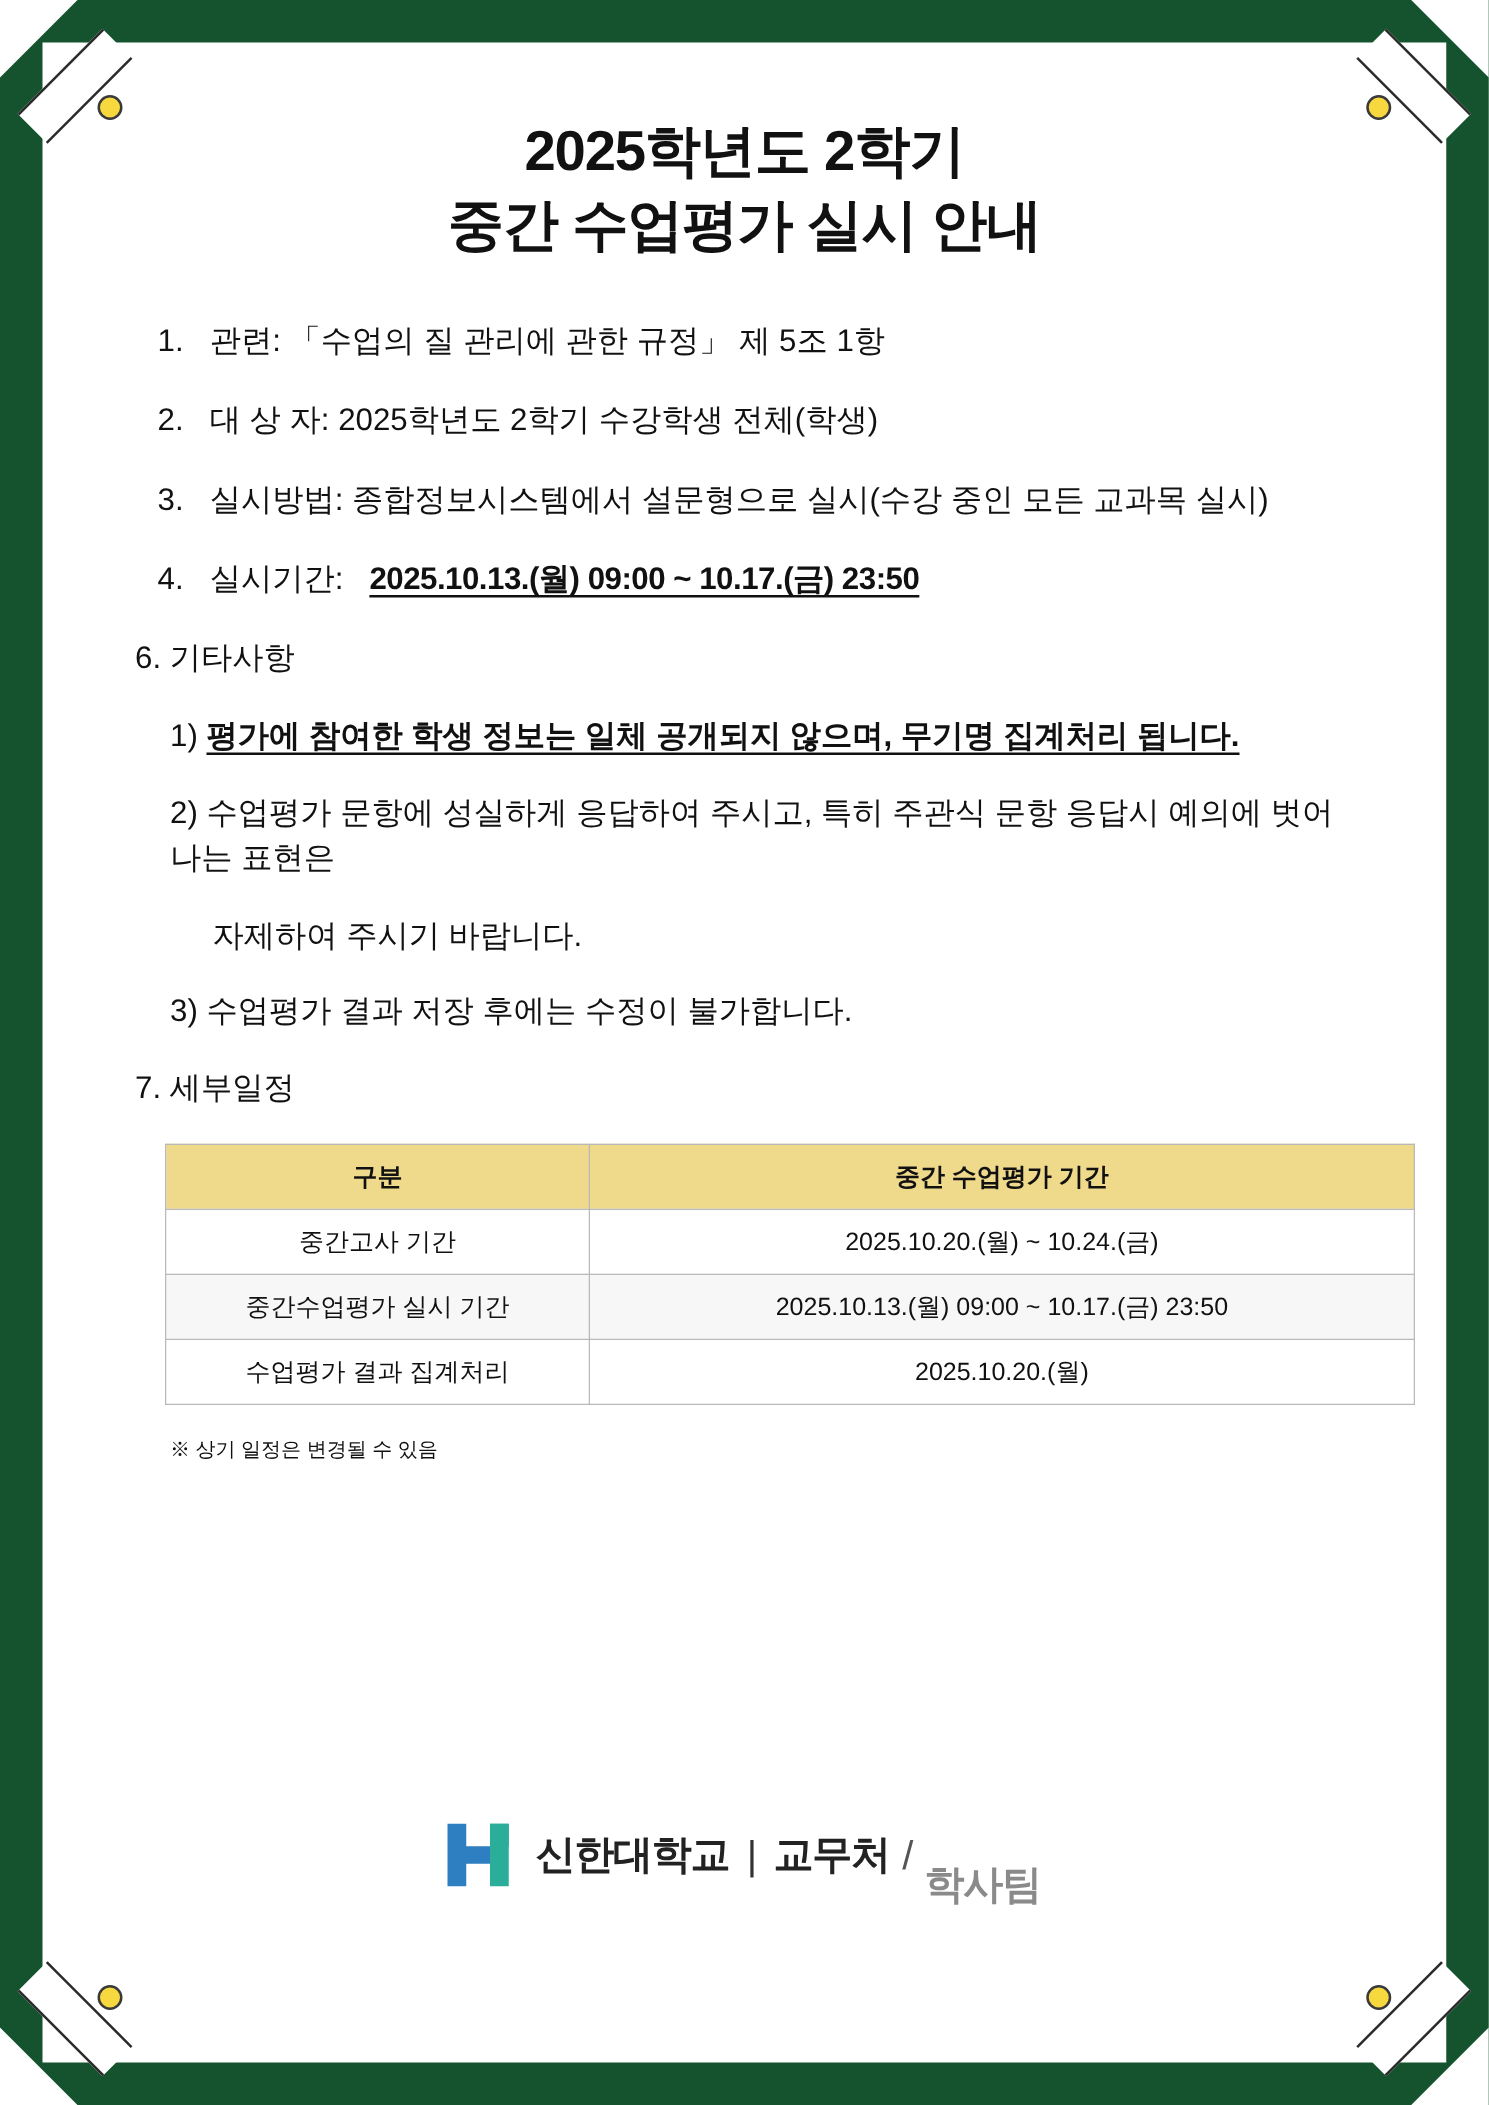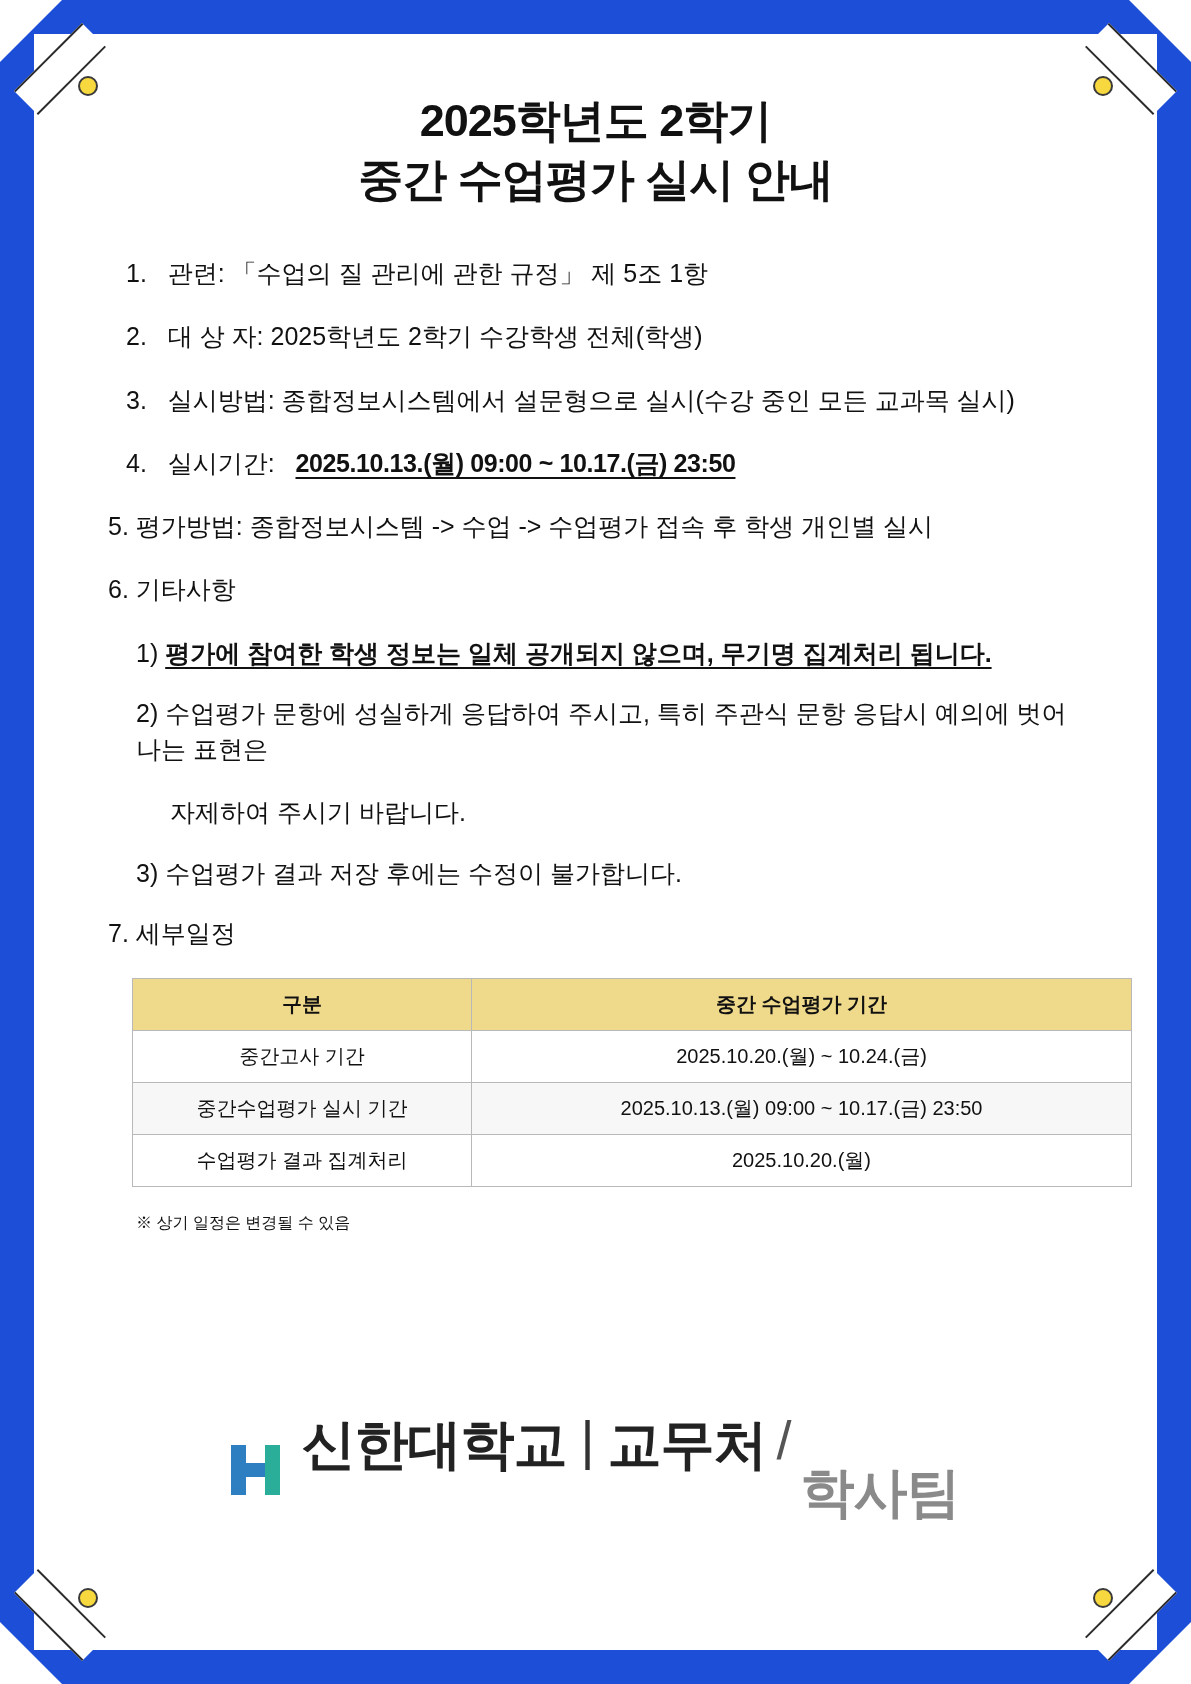--- a/index.html
+++ b/index.html
@@ -13,21 +13,21 @@
     font-family: "Liberation Sans", sans-serif;
     overflow: hidden;
   }
 
   
   .poster {
     position: relative;
     width: 1191px;
     height: 1684px;
     box-sizing: border-box;
-    background: #1d4ed8;
+    background: #14532d;
     overflow: hidden;
   }
   
   .corner-cut {
     position: absolute;
     width: 0;
     height: 0;
     border-style: solid;
   }
   .corner-tl { top: 0; left: 0; border-width: 62px 62px 0 0; border-color: #ffffff transparent transparent transparent; }
@@ -187,25 +187,26 @@
   }
   .logo-mark .sq {
     position: absolute;
     left: 34px;
     top: 0;
     width: 15px;
     height: 18px;
     background: #2aae9a;
   }
   .logo-text {
-    font-size: 54px;
+    font-size: 32px;
     font-weight: bold;
     color: #222222;
     letter-spacing: -1px;
     display: flex;
+    align-items: center;
   }
   .logo-text .divider {
     margin: 0 14px;
     font-weight: normal;
     color: #333333;
   }
   .logo-text .dept { font-weight: bold; }
   .logo-text .slash { margin: 0 10px; color: #555; font-weight: normal; }
   .logo-text .team { color: #8a8a8a; font-weight: bold; margin-top: 48px; }
 </style>
@@ -260,25 +261,20 @@
         </div>
 
         <div class="item indent1">
           <span class="num">4.</span>
           &nbsp;
           <span>실시기간:</span>
           &nbsp;
           <span class="underline-bold">2025.10.13.(월) 09:00 ~ 10.17.(금) 23:50</span>
         </div>
 
-        <div class="item">
-          <span class="num">5.</span>
-          <span>평가방법:</span>
-          <span>종합정보시스템 -&gt; 수업 -&gt; 수업평가 접속 후 학생 개인별 실시</span>
-        </div>
 
         <div class="item">
           <span class="num">6.</span>
           <span>기타사항</span>
         </div>
 
         <div class="item sub">
           <span class="num">1)</span>
           <span class="bold-ul">평가에 참여한 학생 정보는 일체 공개되지 않으며, 무기명 집계처리 됩니다.</span>
         </div>

